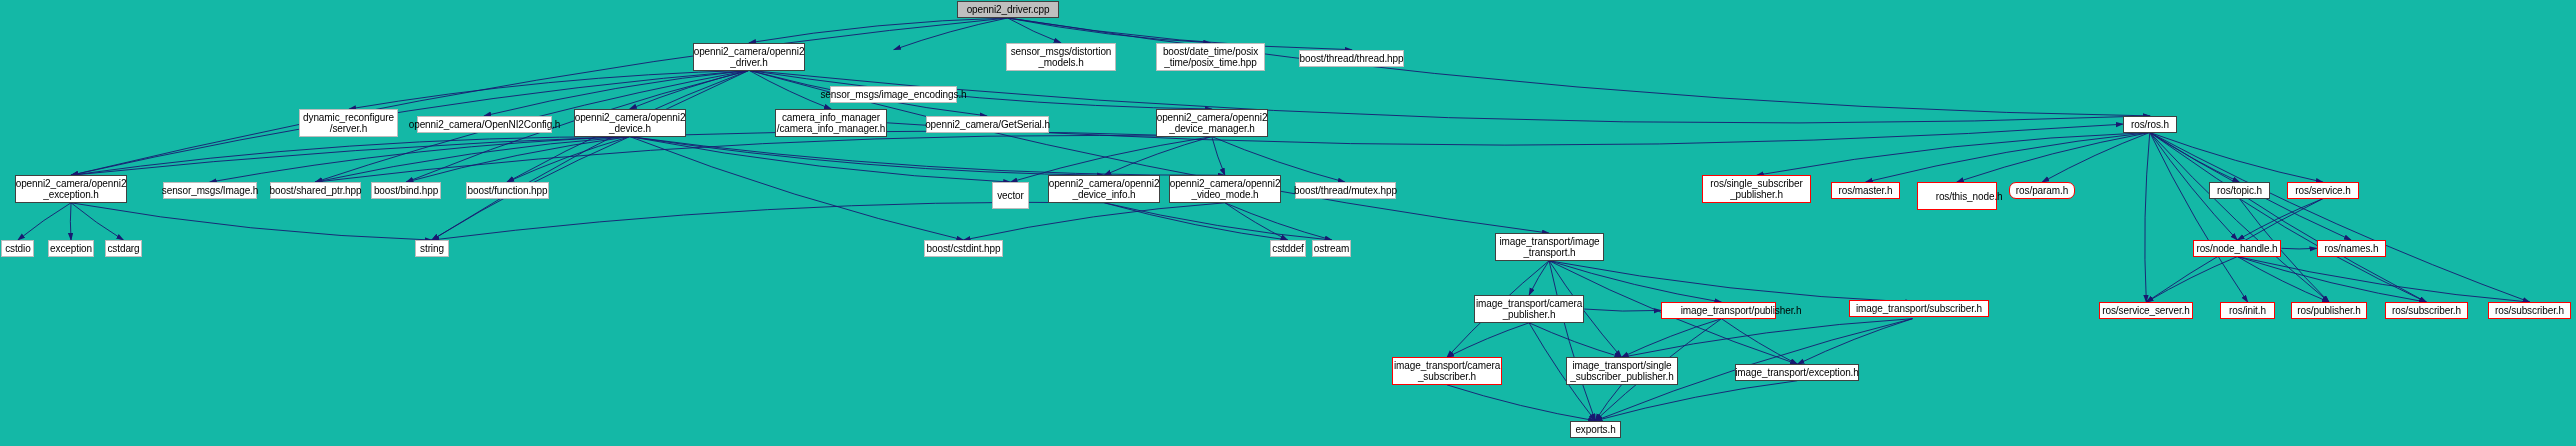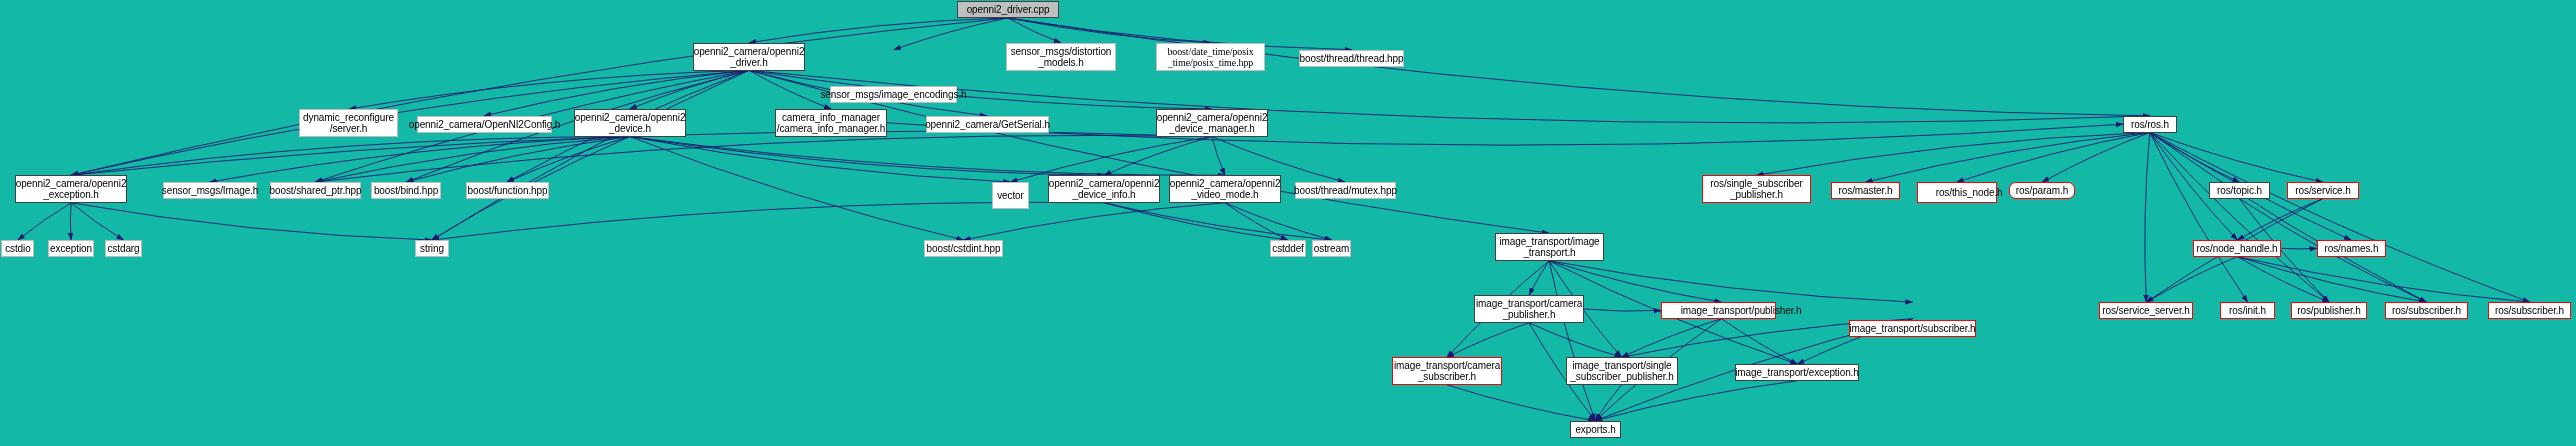--- a/index.html
+++ b/index.html
@@ -135,21 +135,21 @@
         <path d="M2606,552 Q2457.47,570.745 2313,610" fill="none" stroke="#191970" stroke-width="1.3" marker-end="url(#arrow)"></path>
       </g>
   </svg>
   <div id="node-layer">
       <div class="node root" style="left: 957px; top: 1.4px; width: 102px; height: 16.6px;">openni2_driver.cpp</div>
       <div class="node dark" style="left: 693px; top: 43px; width: 112px; height: 28px;">openni2_camera/openni2
 _driver.h</div>
       <div class="node " style="left: 830px; top: 50px; width: 127px; height: 16.6px; margin-top: 36px;">sensor_msgs/image_encodings.h</div>
       <div class="node " style="left: 1006px; top: 43px; width: 110px; height: 28px;">sensor_msgs/distortion
 _models.h</div>
-      <div class="node " style="left: 1156px; top: 43px; width: 109px; height: 28px; font-family: Liberation Serif, serif;">boost/date_time/posix
+      <div class="node " style="left: 1156px; top: 43px; width: 109px; height: 28px;">boost/date_time/posix
 _time/posix_time.hpp</div>
       <div class="node " style="left: 1299px; top: 50px; width: 105px; height: 16.6px;">boost/thread/thread.hpp</div>
       <div class="node " style="left: 299px; top: 109px; width: 99px; height: 28px;">dynamic_reconfigure
 /server.h</div>
       <div class="node " style="left: 417px; top: 116px; width: 135px; height: 16.6px;">openni2_camera/OpenNI2Config.h</div>
       <div class="node dark" style="left: 574px; top: 109px; width: 112px; height: 28px;">openni2_camera/openni2
 _device.h</div>
       <div class="node dark" style="left: 775px; top: 109px; width: 112px; height: 28px;">camera_info_manager
 /camera_info_manager.h</div>
       <div class="node " style="left: 926px; top: 116px; width: 123px; height: 16.6px;">openni2_camera/GetSerial.h</div>
@@ -164,39 +164,39 @@
       <div class="node " style="left: 466px; top: 182px; width: 83px; height: 16.6px;">boost/function.hpp</div>
       <div class="node " style="left: 992px; top: 182px; width: 37px; height: 27px;">vector</div>
       <div class="node dark" style="left: 1048px; top: 175px; width: 112px; height: 28px;">openni2_camera/openni2
 _device_info.h</div>
       <div class="node dark" style="left: 1169px; top: 175px; width: 112px; height: 28px;">openni2_camera/openni2
 _video_mode.h</div>
       <div class="node " style="left: 1295px; top: 182px; width: 101px; height: 16.6px;">boost/thread/mutex.hpp</div>
       <div class="node red" style="left: 1702px; top: 175px; width: 109px; height: 28px;">ros/single_subscriber
 _publisher.h</div>
       <div class="node red" style="left: 1831px; top: 182px; width: 69px; height: 16.6px;">ros/master.h</div>
-      <div class="node red" style="left: 1917px; top: 182px; width: 80px; height: 21px; padding-left: 27px;">ros/this_node.h</div>
+      <div class="node red" style="left: 1917px; top: 182px; width: 80px; height: 28px; padding-left: 27px;">ros/this_node.h</div>
       <div class="node red" style="left: 2009px; top: 182px; width: 66px; height: 16.6px; border-radius: 7px;">ros/param.h</div>
       <div class="node dark" style="left: 2209px; top: 182px; width: 61px; height: 16.6px;">ros/topic.h</div>
       <div class="node red" style="left: 2287px; top: 182px; width: 72px; height: 16.6px;">ros/service.h</div>
       <div class="node " style="left: 1.4px; top: 240px; width: 33px; height: 16.6px;">cstdio</div>
       <div class="node " style="left: 48px; top: 240px; width: 46px; height: 16.6px;">exception</div>
       <div class="node " style="left: 105px; top: 240px; width: 37px; height: 16.6px;">cstdarg</div>
       <div class="node " style="left: 415px; top: 240px; width: 34px; height: 16.6px;">string</div>
       <div class="node " style="left: 924px; top: 240px; width: 79px; height: 16.6px;">boost/cstdint.hpp</div>
       <div class="node " style="left: 1270px; top: 240px; width: 36px; height: 16.6px;">cstddef</div>
       <div class="node " style="left: 1312px; top: 240px; width: 39px; height: 16.6px;">ostream</div>
       <div class="node dark" style="left: 1495px; top: 233px; width: 109px; height: 28px;">image_transport/image
 _transport.h</div>
       <div class="node red" style="left: 2193px; top: 240px; width: 88px; height: 16.6px;">ros/node_handle.h</div>
       <div class="node red" style="left: 2317px; top: 240px; width: 69px; height: 16.6px;">ros/names.h</div>
       <div class="node dark" style="left: 1474px; top: 295px; width: 110px; height: 28px;">image_transport/camera
 _publisher.h</div>
       <div class="node red" style="left: 1661px; top: 302px; width: 115px; height: 16.6px; padding-left: 48px;">image_transport/publisher.h</div>
-      <div class="node red" style="left: 1849px; top: 320px; width: 127px; height: 16.6px;">image_transport/subscriber.h</div>
+      <div class="node red" style="left: 1849px; top: 300px; width: 140px; height: 16.6px;">image_transport/subscriber.h</div>
       <div class="node red" style="left: 2099px; top: 302px; width: 94px; height: 16.6px;">ros/service_server.h</div>
       <div class="node red" style="left: 2220px; top: 302px; width: 55px; height: 16.6px;">ros/init.h</div>
       <div class="node red" style="left: 2291px; top: 302px; width: 76px; height: 16.6px;">ros/publisher.h</div>
       <div class="node red" style="left: 2385px; top: 302px; width: 83px; height: 16.6px;">ros/subscriber.h</div>
       <div class="node red" style="left: 2488px; top: 302px; width: 83px; height: 16.6px;">ros/subscriber.h</div>
       <div class="node red" style="left: 1392px; top: 357px; width: 110px; height: 28px;">image_transport/camera
 _subscriber.h</div>
       <div class="node dark" style="left: 1566px; top: 357px; width: 112px; height: 28px;">image_transport/single
 _subscriber_publisher.h</div>
       <div class="node dark" style="left: 1735px; top: 364px; width: 124px; height: 16.6px;">image_transport/exception.h</div>

